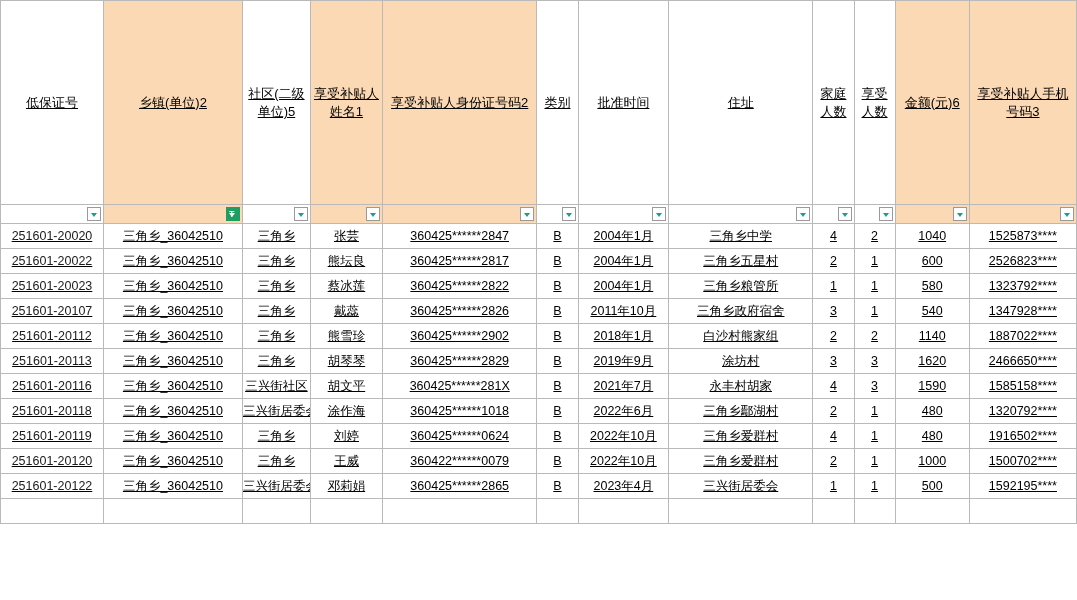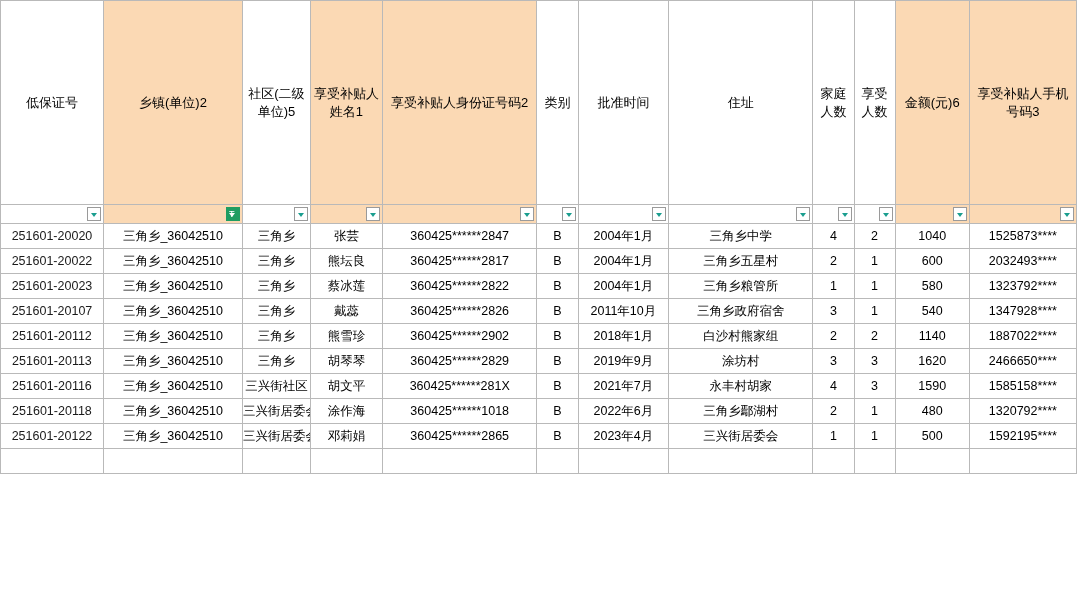--- a/index.html
+++ b/index.html
@@ -11,20 +11,21 @@
     width: 1077px;
     height: 600px;
     overflow: hidden;
     font-family: "Liberation Sans", sans-serif;
     color: #000;
   }
   table.sheet {
     border-collapse: collapse;
     table-layout: fixed;
     width: 1077px;
+    text-decoration: underline;
   }
   table.sheet td, table.sheet th {
     border: 1px solid #b9b9b9;
     padding: 0;
     font-weight: normal;
     font-size: 12px;
     text-align: center;
     vertical-align: middle;
     overflow: hidden;
     white-space: nowrap;
@@ -213,21 +214,21 @@
       <td>三角乡_36042510</td>
       <td>三角乡</td>
       <td>熊坛良</td>
       <td>360425******2817</td>
       <td>B</td>
       <td>2004年1月</td>
       <td>三角乡五星村</td>
       <td>2</td>
       <td>1</td>
       <td>600</td>
-      <td>2032493****</td>
+      <td>2526823****</td>
     </tr>
     <tr class="data-row">
       <td class="col0">251601-20023</td>
       <td>三角乡_36042510</td>
       <td>三角乡</td>
       <td>蔡冰莲</td>
       <td>360425******2822</td>
       <td>B</td>
       <td>2004年1月</td>
       <td>三角乡粮管所</td>
@@ -300,20 +301,48 @@
       <td>360425******1018</td>
       <td>B</td>
       <td>2022年6月</td>
       <td>三角乡鄢湖村</td>
       <td>2</td>
       <td>1</td>
       <td>480</td>
       <td>1320792****</td>
     </tr>
     <tr class="data-row">
+      <td class="col0">251601-20119</td>
+      <td>三角乡_36042510</td>
+      <td>三角乡</td>
+      <td>刘婷</td>
+      <td>360425******0624</td>
+      <td>B</td>
+      <td>2022年10月</td>
+      <td>三角乡爱群村</td>
+      <td>4</td>
+      <td>1</td>
+      <td>480</td>
+      <td>1916502****</td>
+    </tr>
+    <tr class="data-row">
+      <td class="col0">251601-20120</td>
+      <td>三角乡_36042510</td>
+      <td>三角乡</td>
+      <td>王威</td>
+      <td>360422******0079</td>
+      <td>B</td>
+      <td>2022年10月</td>
+      <td>三角乡爱群村</td>
+      <td>2</td>
+      <td>1</td>
+      <td>1000</td>
+      <td>1500702****</td>
+    </tr>
+    <tr class="data-row">
       <td class="col0">251601-20122</td>
       <td>三角乡_36042510</td>
       <td>三兴街居委会</td>
       <td>邓莉娟</td>
       <td>360425******2865</td>
       <td>B</td>
       <td>2023年4月</td>
       <td>三兴街居委会</td>
       <td>1</td>
       <td>1</td>

